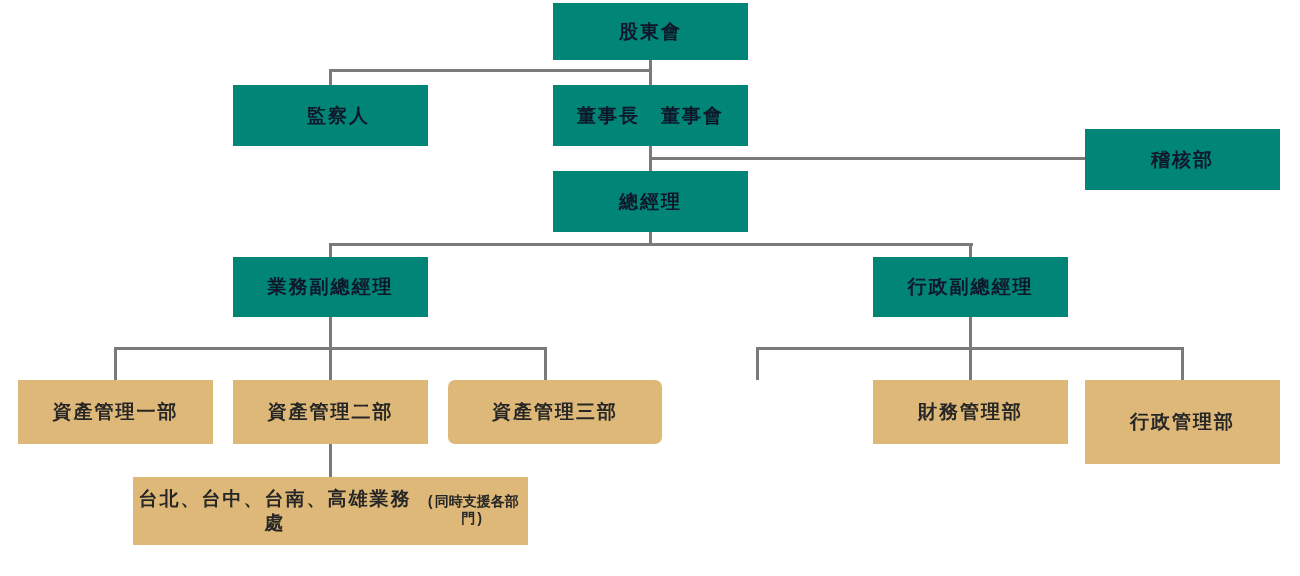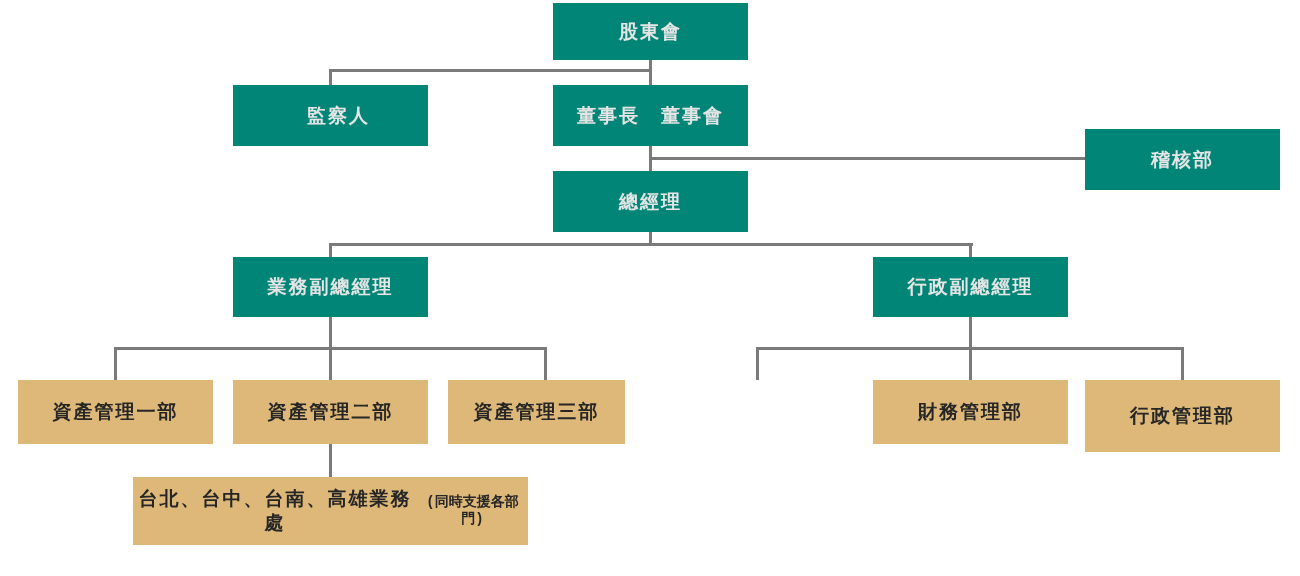--- a/index.html
+++ b/index.html
@@ -15,21 +15,21 @@
     position: absolute;
     display: flex;
     align-items: center;
     justify-content: center;
     text-align: center;
     font-weight: bold;
     font-size: 19px;
     letter-spacing: 2px;
     box-sizing: border-box;
   }
-  .node.exec { background: #008577; color: #e5e5e5; font-family: Liberation Serif, serif; }
+  .node.exec { background: #008577; color: #0f172a; font-family: Liberation Serif, serif; }
   .node.dept { background: #DDB878; color: #262626; }
   .node.stacked { flex-direction: row; line-height: 1.25; justify-content: space-between; }
   .node .sublabel { font-size: 14px; letter-spacing: 0px; font-weight: bold; font-family: Liberation Mono, monospace; }
   .line { position: absolute; background: #7a7a7a; }
 </style>
 </head>
 <body>
 
 <div class="canvas">
 
@@ -86,30 +86,30 @@
   </div>
 
   <div class="node dept" style="left:18px; top:380px; width:195px; height:64px;">
     <span>資產管理一部</span>
   </div>
 
   <div class="node dept" style="left:233px; top:380px; width:195px; height:64px;align-items:center;">
     <span>資產管理二部</span>
   </div>
 
-  <div class="node dept" style="left:448px; top:380px; width:177px; height:64px;">
+  <div class="node dept" style="left:448px; top:380px; width:214px; height:64px;border-radius:7px;">
     <span>資產管理三部</span>
   </div>
 
 
   <div class="node dept" style="left:873px; top:380px; width:195px; height:64px;">
     <span>財務管理部</span>
   </div>
 
-  <div class="node dept" style="left:1085px; top:380px; width:195px; height:72px;">
+  <div class="node dept" style="left:1085px; top:380px; width:195px; height:84px;">
     <span>行政管理部</span>
   </div>
 
   <div class="node dept stacked" style="left:133px; top:477px; width:395px; height:68px;">
     <span>台北、台中、台南、高雄業務處</span>
     <span class="sublabel">(同時支援各部門)</span>
   </div>
 
 </div>
 

